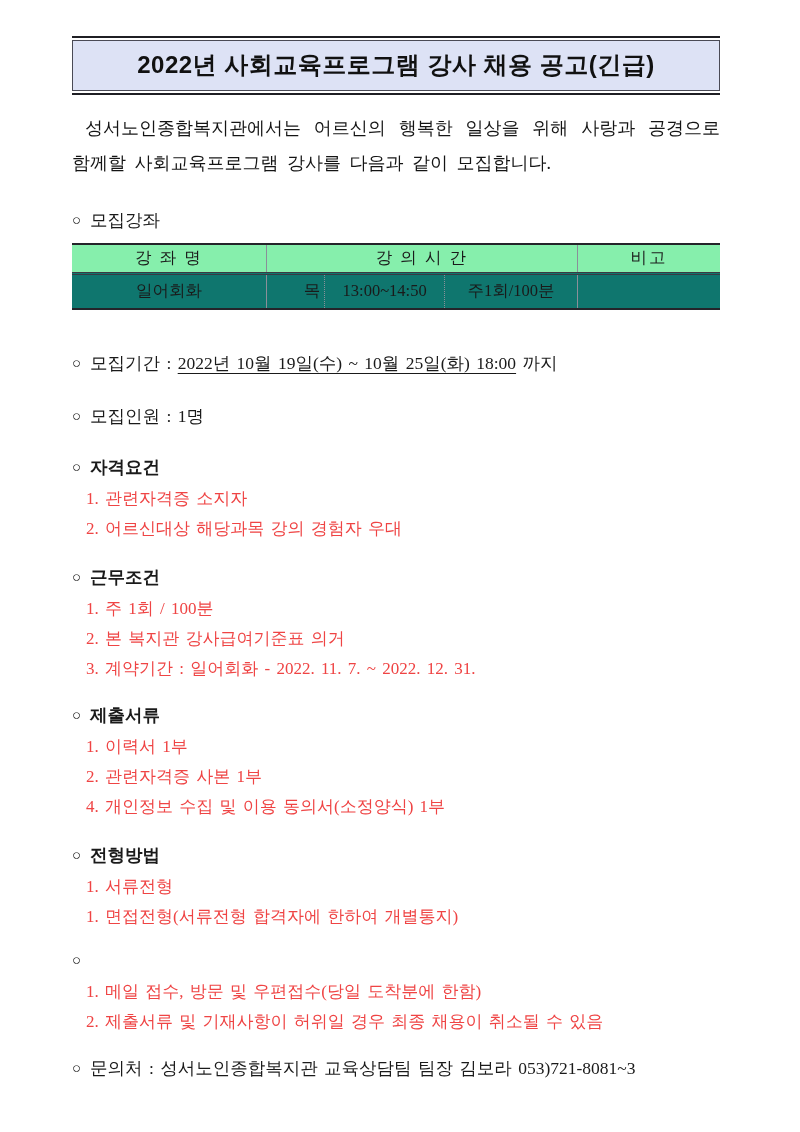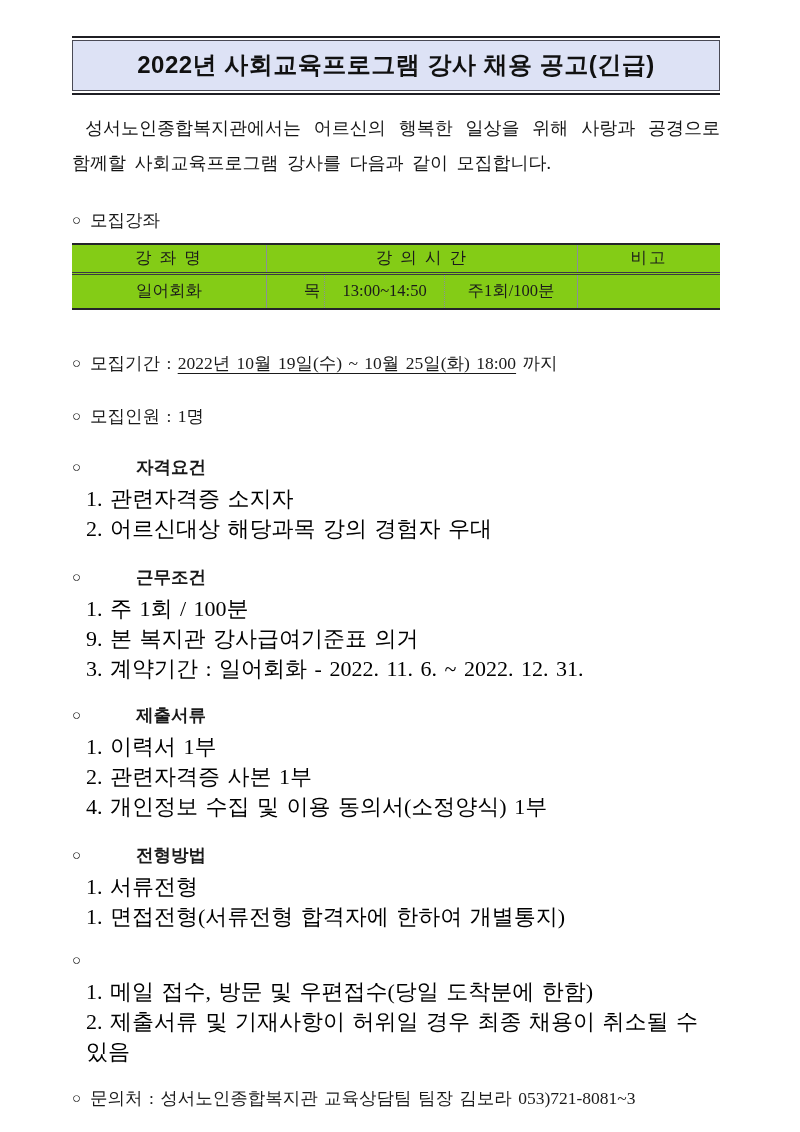--- a/index.html
+++ b/index.html
@@ -42,60 +42,60 @@
   }
   
   .block { margin-top: 26px; }
   .sec-head {
     font-size: 17.5px;
     line-height: 26px;
     word-spacing: 2px;
     display: flex;
     align-items: baseline;
   }
-  .sec-head.bold .sec-label { font-weight: bold; margin-left: 46px; }
+  .sec-head.bold .sec-label { font-weight: bold; }
   .bullet {
     font-size: 15px;
     margin-right: 9px;
     position: relative; top: -1px;
     color: #222;
   }
   .items { margin-top: 3px; }
   .item {
-    font-size: 22px;
+    font-size: 17px;
     line-height: 30px;
     padding-left: 14px;
     word-spacing: 2px;
-    color: #000000;
+    color: #ef4444;
   }
   .underlined {
     text-decoration: underline;
     text-underline-offset: 4px;
   }
   
   .course-table {
     width: 100%;
     margin-top: 9px;
     border-collapse: collapse;
     border-top: 2px solid #24242a;
     border-bottom: 2px solid #24242a;
     font-size: 16.5px;
   }
   .course-table th {
-    background: #84cc16;
+    background: #86efac;
     font-weight: normal;
     letter-spacing: 2px;
     height: 29px;
     border-bottom: 3px double #3a3a42;
     text-align: center;
   }
   .course-table td {
     height: 36px;
     text-align: center;
-    background: #84cc16;
+    background: #0f766e;
   }
   .v-solid-r { border-right: 1px solid #8a8f99; }
   .v-dot-r   { border-right: 1px dotted #8a8f99; }
   td.day  { text-align: right; padding-right: 4px; }
   td.note { }
 </style>
 </head>
 <body>
 
 <div class="page">
@@ -167,22 +167,22 @@
     </div>
   </div>
 
   <div class="block" style="margin-top:20px">
     <div class="sec-head bold">
       <span class="bullet">○</span>
       <span class="sec-label">근무조건</span>
     </div>
     <div class="items">
       <div class="item">1. 주 1회 / 100분</div>
-      <div class="item">9. 본 복지관 강사급여기준표 의거</div>
-      <div class="item">3. 계약기간 : 일어회화 - 2022. 11. 6. ~ 2022. 12. 31.</div>
+      <div class="item">2. 본 복지관 강사급여기준표 의거</div>
+      <div class="item">3. 계약기간 : 일어회화 - 2022. 11. 7. ~ 2022. 12. 31.</div>
     </div>
   </div>
 
   <div class="block" style="margin-top:18px">
     <div class="sec-head bold">
       <span class="bullet">○</span>
       <span class="sec-label">제출서류</span>
     </div>
     <div class="items">
       <div class="item">1. 이력서 1부</div>

